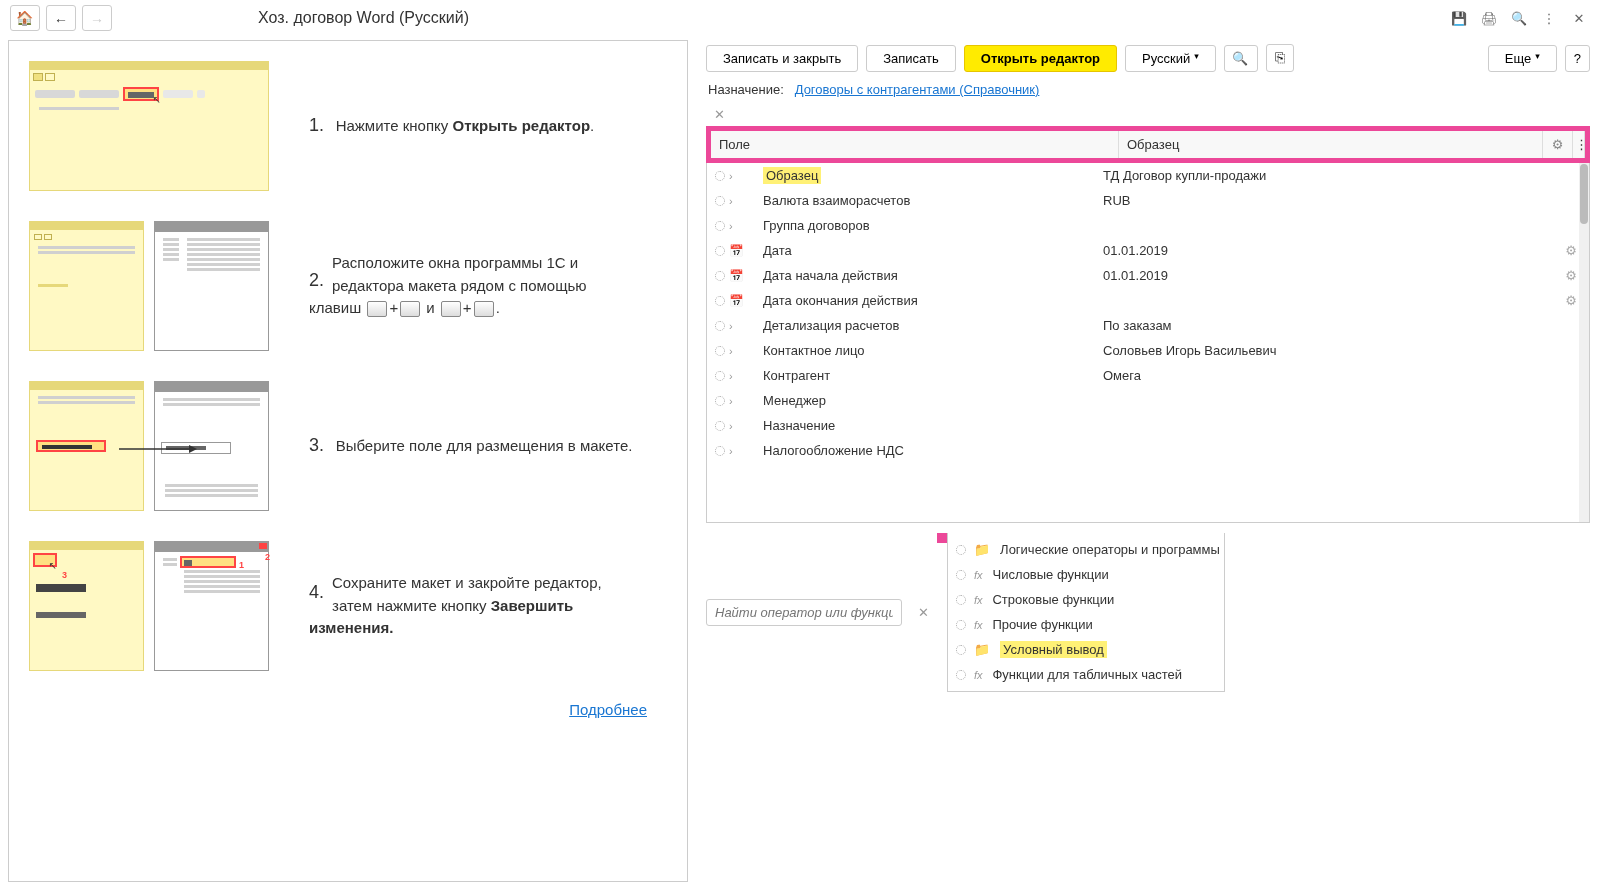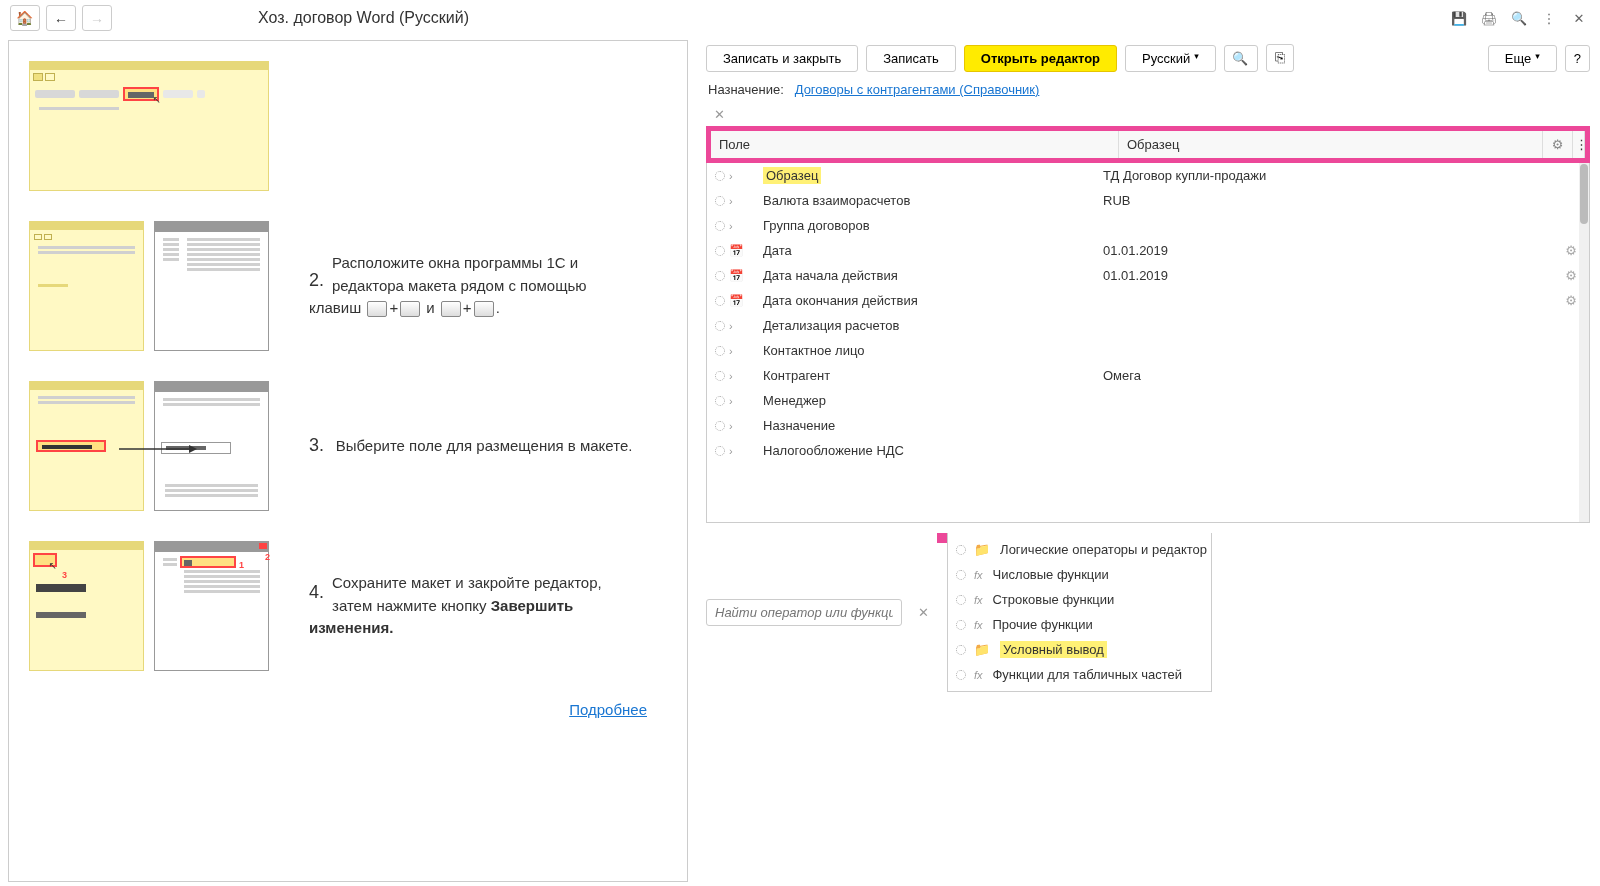--- a/index.html
+++ b/index.html
@@ -106,20 +106,24 @@
               <div class="mini-highlight" style="width:36px;height:14px;position:relative">
                   <div style="width:26px;height:6px;background:#666;margin:3px auto"></div>
                   <span class="mini-cursor" style="right:-4px;bottom:-6px">↖</span>
                 </div>
               <div style="width:30px;height:8px;background:#e8e8e8;border-radius:2px"></div>
               <div style="width:8px;height:8px;background:#e8e8e8;border-radius:2px"></div>
             </div>
             <div class="mini-line" style="margin-top:6px;width:80px"></div>
           </div>
         </div>
+      </div>
+      <div>
+        <span class="step-num">1.</span>
+        <span class="step-text"><span>Нажмите кнопку </span><span class="bold">Открыть редактор</span>.</span>
       </div>
     </div>
 
     <div class="step">
       <div class="step-img">
         <div class="mini-window mini-yellow" style="left:0;top:0;width:115px;height:130px">
           <div style="height:8px;background:#e6d87a"></div>
           <div style="padding:4px">
             <div style="display:flex;gap:2px">
                 <div style="width:8px;height:6px;border:1px solid #c0b050"></div>
@@ -340,28 +344,30 @@
           <div class="field-name">Дата окончания действия</div>
           <div class="field-sample"></div>
           <span class="row-action">⚙</span>
         </div>
         <div class="row">
           <div class="row-icons">
             <span class="dot"></span>
             <span class="chev">›</span>
           </div>
           <div class="field-name">Детализация расчетов</div>
+          <div class="field-sample">По заказам</div>
           <span class="row-action"></span>
         </div>
         <div class="row">
           <div class="row-icons">
             <span class="dot"></span>
             <span class="chev">›</span>
           </div>
           <div class="field-name">Контактное лицо</div>
+          <div class="field-sample">Соловьев Игорь Васильевич</div>
           <span class="row-action"></span>
         </div>
         <div class="row">
           <div class="row-icons">
             <span class="dot"></span>
             <span class="chev">›</span>
           </div>
           <div class="field-name">Контрагент</div>
           <div class="field-sample">Омега</div>
           <span class="row-action"></span>
@@ -397,21 +403,21 @@
     <div class="func-section">
       <div class="search-box">
         <input class="search-input" placeholder="Найти оператор или функцию..." style="">
         <span class="clear-x">✕</span>
       </div>
       <div class="table-header" style="height:4px;padding:0"></div>
       <div class="func-body" id="funcs-container">
           <div class="func-row">
             <span class="dot" style="margin-left:4px;margin-right:4px"></span>
             <span class="folder-icon">📁</span>
-            <span style="margin-left:6px">Логические операторы и редактор</span>
+            <span style="margin-left:6px">Логические операторы и программы</span>
           </div>
           <div class="func-row">
             <span class="dot" style="margin-left:4px;margin-right:4px"></span>
             <span class="fx-icon">fx</span>
             <span style="margin-left:6px">Числовые функции</span>
           </div>
           <div class="func-row">
             <span class="dot" style="margin-left:4px;margin-right:4px"></span>
             <span class="fx-icon">fx</span>
             <span style="margin-left:6px">Строковые функции</span>

